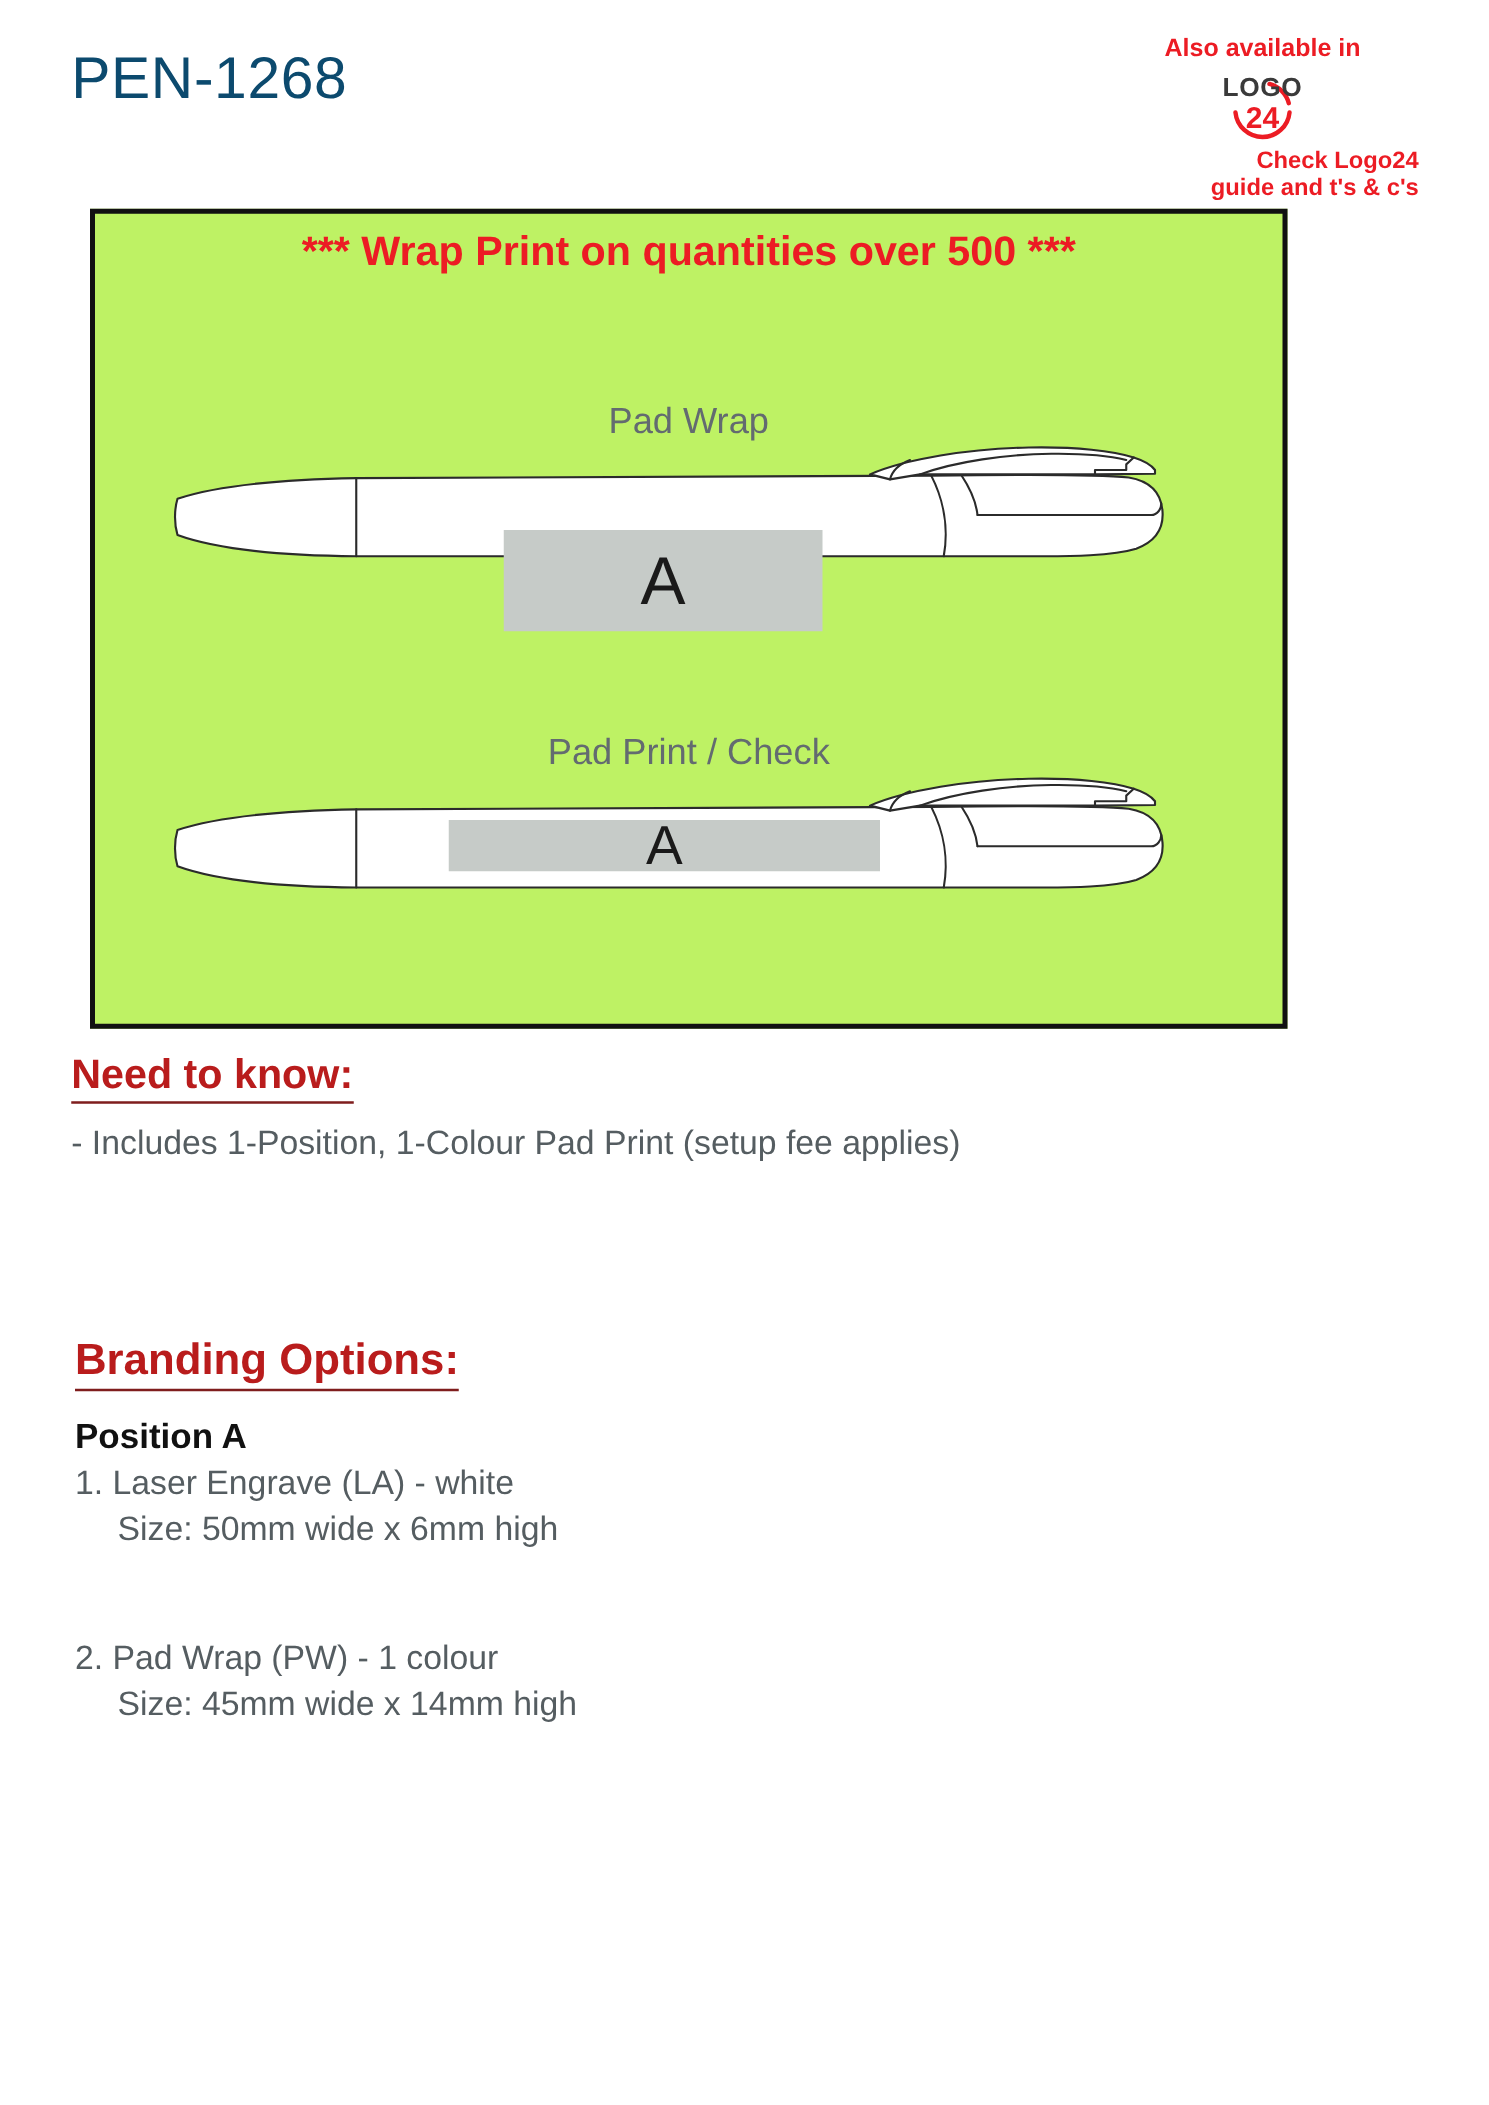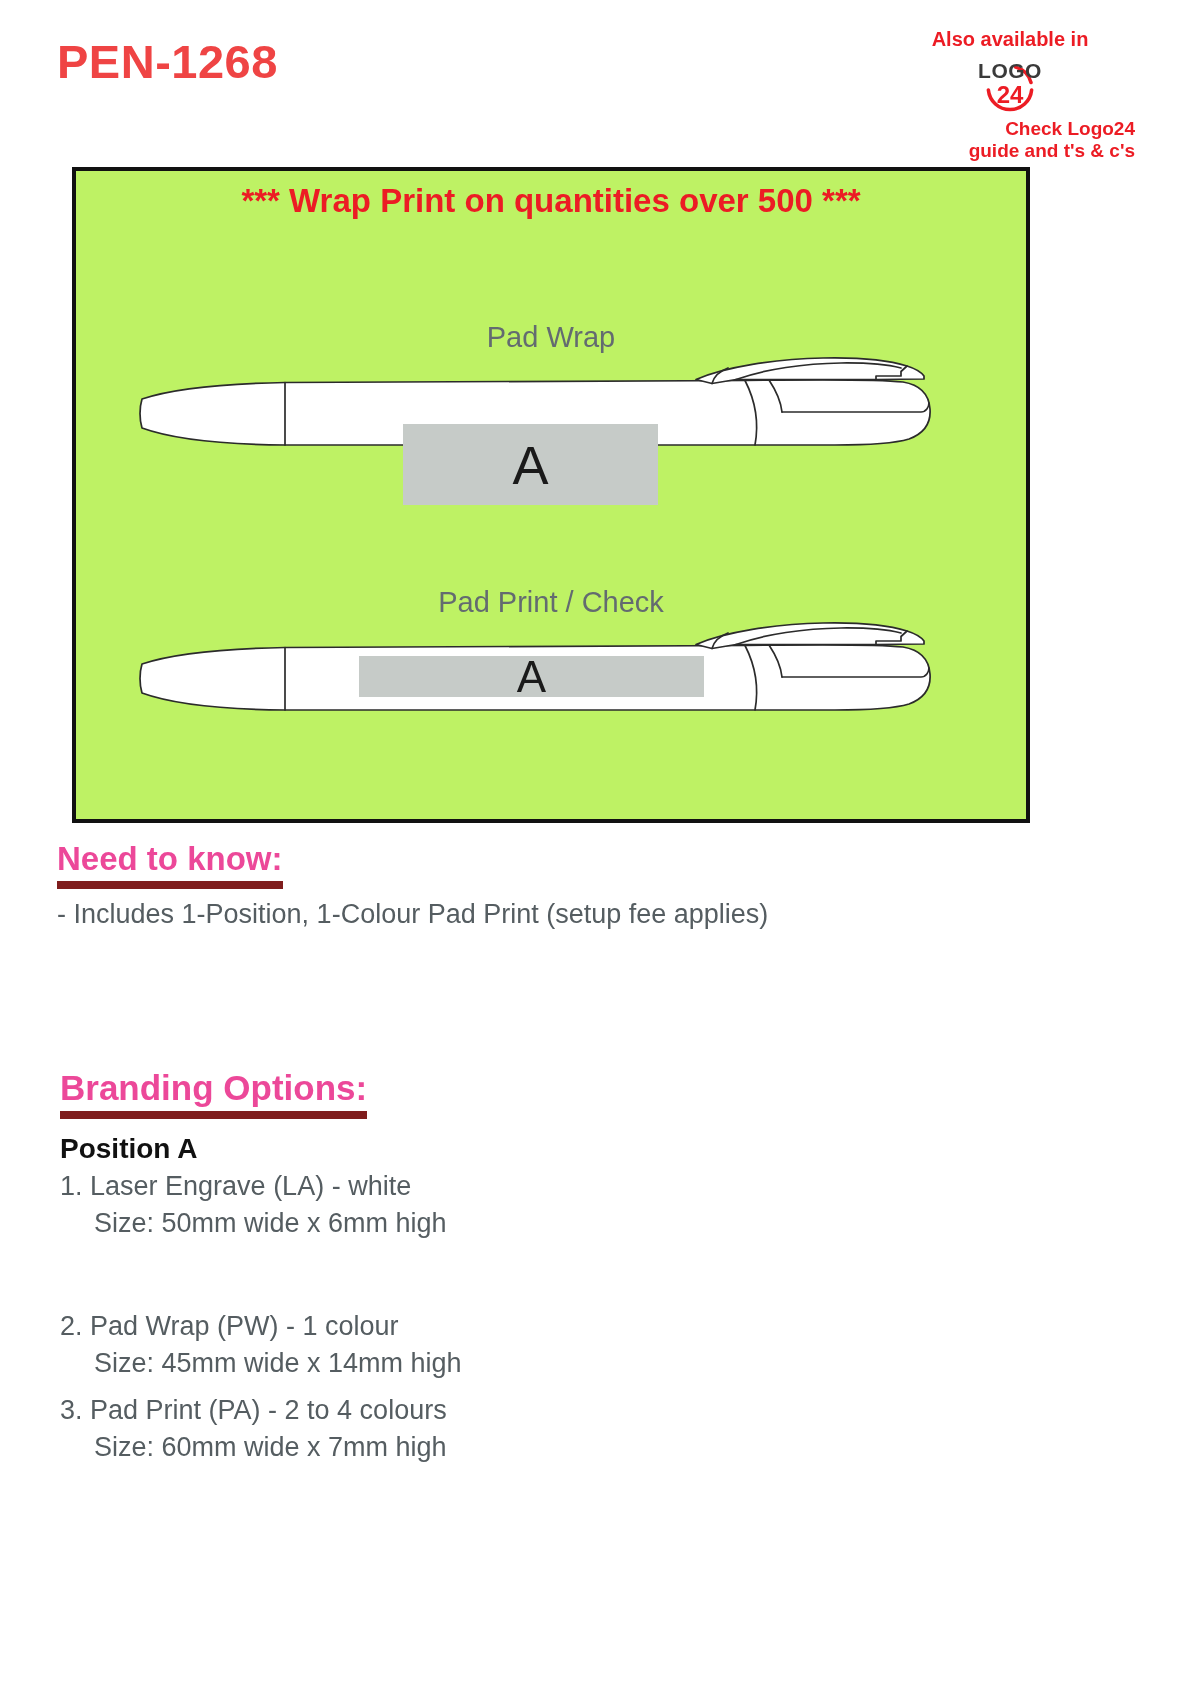--- a/index.html
+++ b/index.html
@@ -5,21 +5,21 @@
   * { margin:0; padding:0; box-sizing:border-box; }
   html,body { background:#ffffff; }
   body { font-family:"Liberation Sans","DejaVu Sans",sans-serif; }
   .page {
     position:relative; width:1191px; height:1684px; background:#ffffff;
     overflow:hidden; margin:0 auto;
   }
   
   .product-code {
     position:absolute; left:57px; top:34px;
-    font-size:47px; font-weight:bold; color:#ef4444; letter-spacing:0.5px;
+    font-size:47px; font-weight:normal; color:#0c4a6e; letter-spacing:0.5px;
   }
   .product-name {
     position:absolute; left:57px; top:92px;
     font-size:41px; font-weight:400; color:#667076;
   }
   .logo-block {
     position:absolute; left:885px; top:28px; width:250px;
     text-align:center; color:#ec1c24; font-weight:bold;
   }
   .logo-line1 { font-size:20px; margin-bottom:4px; }
@@ -55,22 +55,22 @@
   .print-area {
     position:absolute; background:#c6cbc8;
     display:flex; align-items:center; justify-content:center;
     color:#1a1a1a;
   }
   .print-area.wrap  { left:327px; top:253px; width:255px; height:81px; font-size:54px; }
   .print-area.print { left:283px; top:485px; width:345px; height:41px; font-size:44px; }
   
   .section-heading {
     position:absolute; left:57px;
-    font-size:33px; font-weight:bold; color:#ec4899;
-    border-bottom:8px solid #7f1d1d; padding-bottom:3px;
+    font-size:33px; font-weight:bold; color:#b91c1c;
+    border-bottom:2px solid #7f1d1d; padding-bottom:3px;
   }
   .need-heading { top:840px; }
   .branding-heading { left:60px; top:1068px; font-size:35px; }
   .need-item {
     position:absolute; left:57px; top:899px;
     font-size:27px; color:#555d61;
   }
   .position-heading {
     position:absolute; left:60px; top:1133px;
     font-size:28px; font-weight:bold; color:#111111;
@@ -166,18 +166,14 @@
   <div class="position-heading">Position A</div>
 
   <div class="option o1">
     <div>1. Laser Engrave (LA) - white</div>
     <div class="size-line">Size: 50mm wide x 6mm high</div>
   </div>
   <div class="option o2">
     <div>2. Pad Wrap (PW) - 1 colour</div>
     <div class="size-line">Size: 45mm wide x 14mm high</div>
   </div>
-  <div class="option o3">
-    <div>3. Pad Print (PA) - 2 to 4 colours</div>
-    <div class="size-line">Size: 60mm wide x 7mm high</div>
-  </div>
 
 </div>
 
 </body></html>

